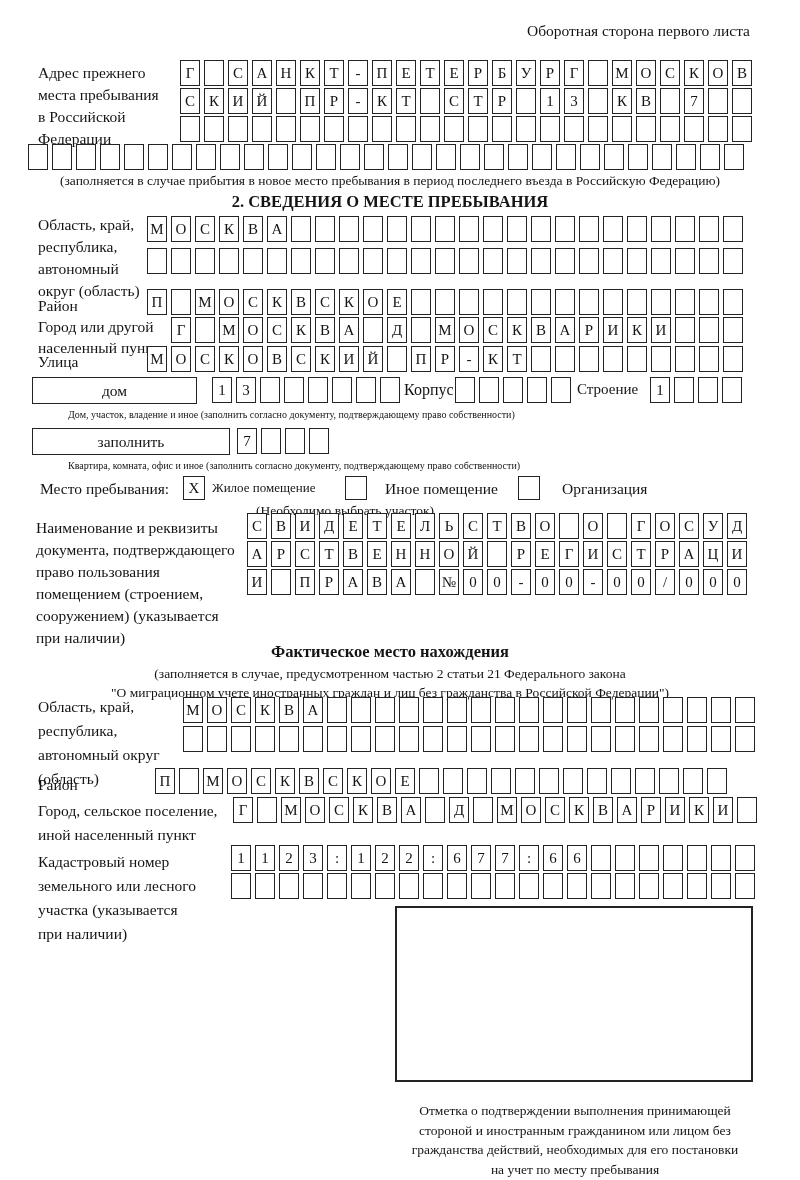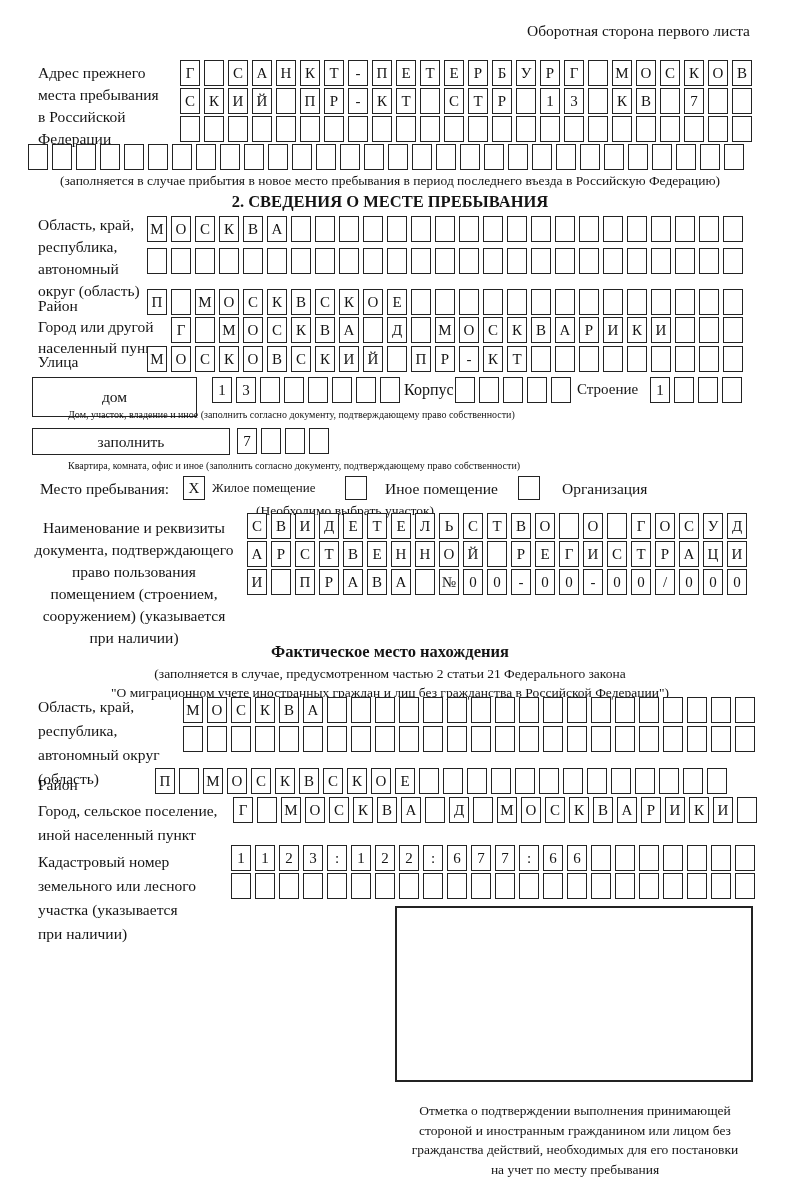--- a/index.html
+++ b/index.html
@@ -286,21 +286,21 @@
       <span class="cell"></span>
       <span class="cell"></span>
       <span class="cell"></span>
       <span class="cell"></span>
       <span class="cell"></span>
       <span class="cell"></span>
       <span class="cell"></span>
       <span class="cell"></span>
     </div>
 
-  <div class="wbox" style="left:32px;top:377px;width:165px;height:40px;">дом</div>
+  <div class="wbox" style="left:32px;top:377px;width:165px;height:27px;">дом</div>
   <div class="cellrow" style="left:212px;top:377px;">
       <span class="cell">1</span>
       <span class="cell">3</span>
       <span class="cell"></span>
       <span class="cell"></span>
       <span class="cell"></span>
       <span class="cell"></span>
       <span class="cell"></span>
       <span class="cell"></span>
     </div>
@@ -332,21 +332,21 @@
 
   <div class="abs" style="left:40px;top:480px;font-size:15.5px;">Место пребывания:</div>
   <div class="checkbox" style="left:183px;top:476px;">X</div>
   <div class="abs" style="left:212px;top:480px;font-size:13px;">Жилое помещение</div>
   <div class="checkbox" style="left:345px;top:476px;"></div>
   <div class="abs" style="left:385px;top:480px;font-size:15.5px;">Иное помещение</div>
   <div class="checkbox" style="left:518px;top:476px;"></div>
   <div class="abs" style="left:562px;top:480px;font-size:15.5px;">Организация</div>
   <div class="abs small" style="left:145px;top:503px;width:400px;text-align:center;">(Необходимо выбрать участок)</div>
 
-  <div class="abs lbl" style="left:24px;top:517px;width:220px;text-align:center;">Наименование и реквизиты
+  <div class="abs lbl" style="left:36px;top:517px;width:220px;">Наименование и реквизиты
 документа, подтверждающего
 право пользования
 помещением (строением,
 сооружением) (указывается
 при наличии)</div>
   <div class="cellrow" style="left:247px;top:513px;">
       <span class="cell">С</span>
       <span class="cell">В</span>
       <span class="cell">И</span>
       <span class="cell">Д</span>

